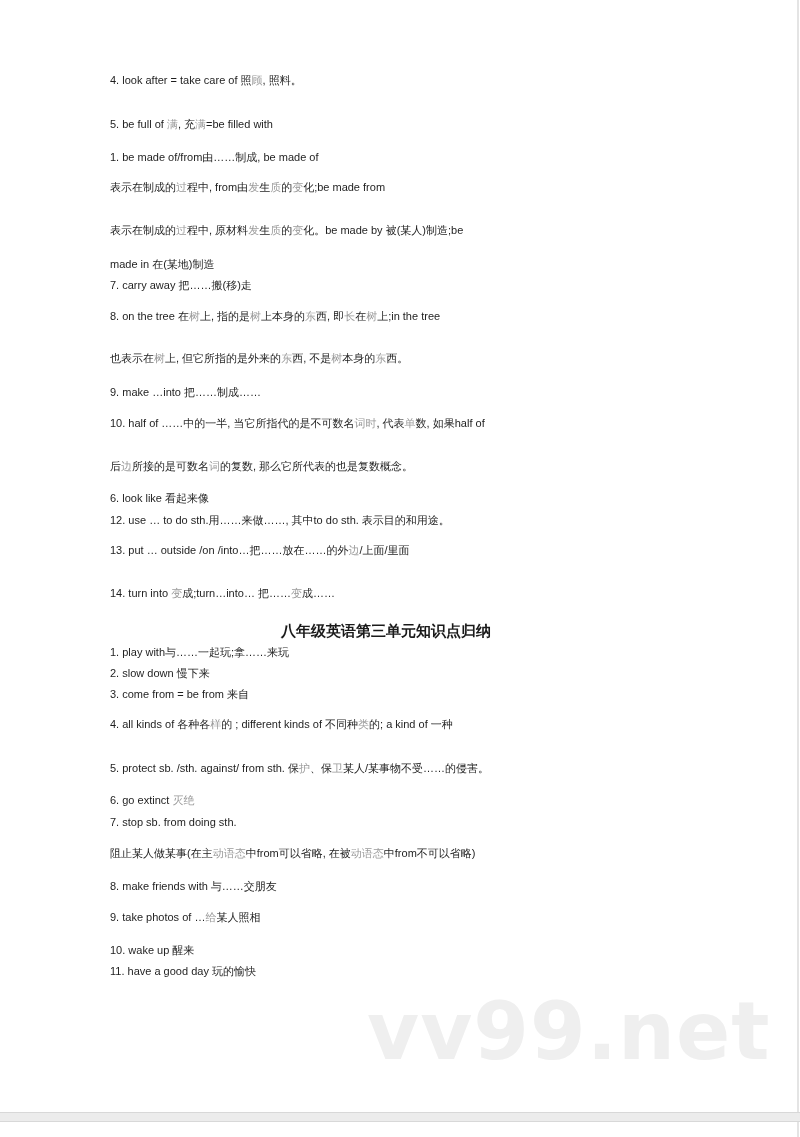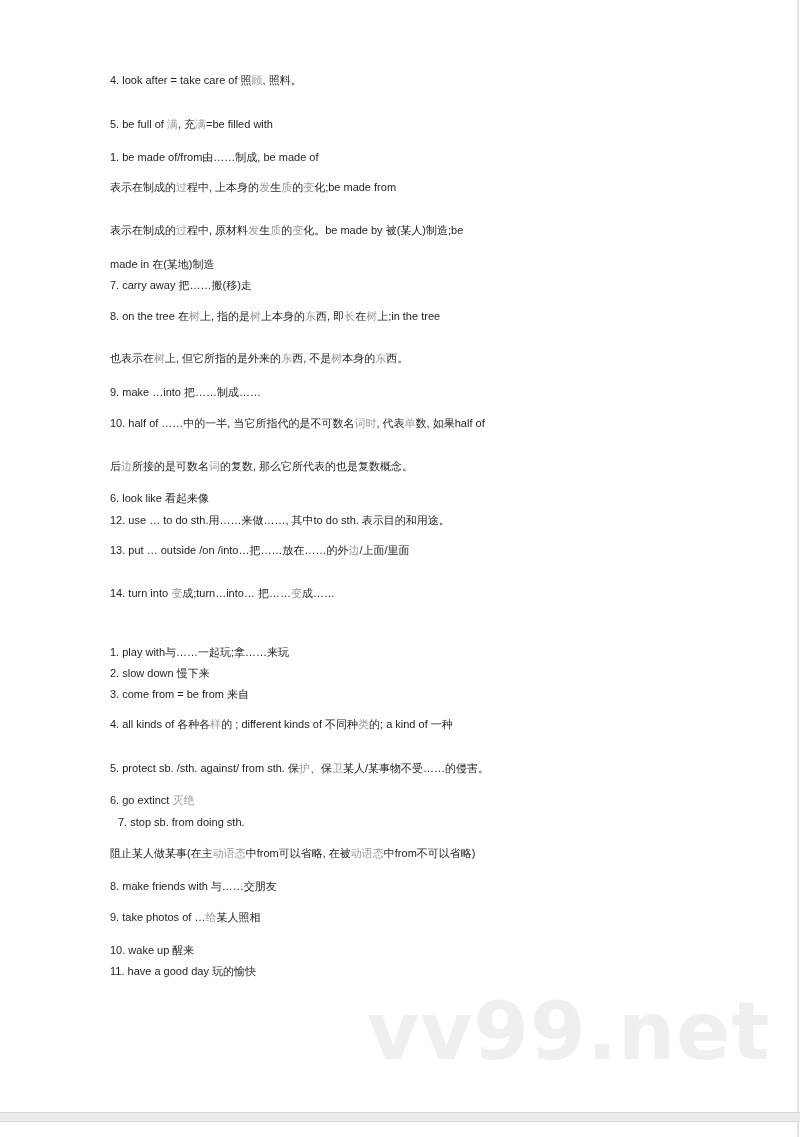--- a/index.html
+++ b/index.html
@@ -41,42 +41,43 @@
   }
 </style>
 </head>
 <body>
 
 <div class="page">
   <div id="section1">
       <div class="line" style="top: 71px;"><span>4. look after = take care of 照</span><span class="lt">顾</span><span>, 照料。</span></div>
       <div class="line" style="top: 115px;"><span>5. be full of </span><span class="lt">满</span><span>, 充</span><span class="lt">满</span><span>=be filled with</span></div>
       <div class="line" style="top: 148px;"><span>1. be made of/from由……制成, be made of</span></div>
-      <div class="line" style="top: 178px;"><span>表示在制成的</span><span class="lt">过</span><span>程中, 上本身的</span><span class="lt">发</span><span>生</span><span class="lt">质</span><span>的</span><span class="lt">变</span><span>化;be made from</span></div>
+      <div class="line" style="top: 178px;"><span>表示在制成的</span><span class="lt">过</span><span>程中, from由</span><span class="lt">发</span><span>生</span><span class="lt">质</span><span>的</span><span class="lt">变</span><span>化;be made from</span></div>
       <div class="line" style="top: 221px;"><span>表示在制成的</span><span class="lt">过</span><span>程中, 原材料</span><span class="lt">发</span><span>生</span><span class="lt">质</span><span>的</span><span class="lt">变</span><span>化。be made by 被(某人)制造;be</span></div>
       <div class="line" style="top: 255px;"><span>made in 在(某地)制造</span></div>
       <div class="line" style="top: 276px;"><span>7. carry away 把……搬(移)走</span></div>
       <div class="line" style="top: 307px;"><span>8. on the tree 在</span><span class="lt">树</span><span>上, 指的是</span><span class="lt">树</span><span>上本身的</span><span class="lt">东</span><span>西, 即</span><span class="lt">长</span><span>在</span><span class="lt">树</span><span>上;in the tree</span></div>
       <div class="line" style="top: 349px;"><span>也表示在</span><span class="lt">树</span><span>上, 但它所指的是外来的</span><span class="lt">东</span><span>西, 不是</span><span class="lt">树</span><span>本身的</span><span class="lt">东</span><span>西。</span></div>
       <div class="line" style="top: 383px; text-align: center;"><span>9. make …into 把……制成……</span></div>
       <div class="line" style="top: 414px;"><span>10. half of ……中的一半, 当它所指代的是不可数名</span><span class="lt">词时</span><span>, 代表</span><span class="lt">单</span><span>数, 如果half of</span></div>
       <div class="line" style="top: 457px;"><span>后</span><span class="lt">边</span><span>所接的是可数名</span><span class="lt">词</span><span>的复数, 那么它所代表的也是复数概念。</span></div>
       <div class="line" style="top: 489px;"><span>6. look like 看起来像</span></div>
       <div class="line" style="top: 511px;"><span>12. use … to do sth.用……来做……, 其中to do sth. 表示目的和用途。</span></div>
       <div class="line" style="top: 541px;"><span>13. put … outside /on /into…把……放在……的外</span><span class="lt">边</span><span>/上面/里面</span></div>
       <div class="line" style="top: 584px;"><span>14. turn into </span><span class="lt">变</span><span>成;turn…into… 把……</span><span class="lt">变</span><span>成……</span></div>
     </div>
+  <div class="title" id="s2title" style="top: 622px;">八年级英语第三单元知识点归纳</div>
   <div id="section2">
       <div class="line" style="top: 643px;"><span>1. play with与……一起玩;拿……来玩</span></div>
       <div class="line" style="top: 664px;"><span>2. slow down 慢下来</span></div>
       <div class="line" style="top: 685px;"><span>3. come from = be from 来自</span></div>
       <div class="line" style="top: 715px;"><span>4. all kinds of 各种各</span><span class="lt">样</span><span>的 ; different kinds of 不同种</span><span class="lt">类</span><span>的; a kind of 一种</span></div>
       <div class="line" style="top: 759px;"><span>5. protect  sb. /sth. against/ from sth. 保</span><span class="lt">护</span><span>、保</span><span class="lt">卫</span><span>某人/某事物不受……的侵害。</span></div>
       <div class="line" style="top: 791px;"><span>6. go extinct </span><span class="lt">灭绝</span></div>
-      <div class="line" style="top: 813px; margin-left: 8px;"><span>7. stop sb. from doing sth.</span></div>
+      <div class="line" style="top: 813px;"><span>7. stop sb. from doing sth.</span></div>
       <div class="line" style="top: 844px;"><span>阻止某人做某事(在主</span><span class="lt">动语态</span><span>中from可以省略, 在被</span><span class="lt">动语态</span><span>中from不可以省略)</span></div>
       <div class="line" style="top: 877px;"><span>8. make friends with 与……交朋友</span></div>
       <div class="line" style="top: 908px;"><span>9. take photos of …</span><span class="lt">给</span><span>某人照相</span></div>
       <div class="line" style="top: 941px;"><span>10. wake up 醒来</span></div>
       <div class="line" style="top: 962px;"><span>11. have a good day 玩的愉快</span></div>
     </div>
   <div class="watermark">vv99.net</div>
 </div>
 <div class="page-gap"></div>
 <div class="next-page"></div>

